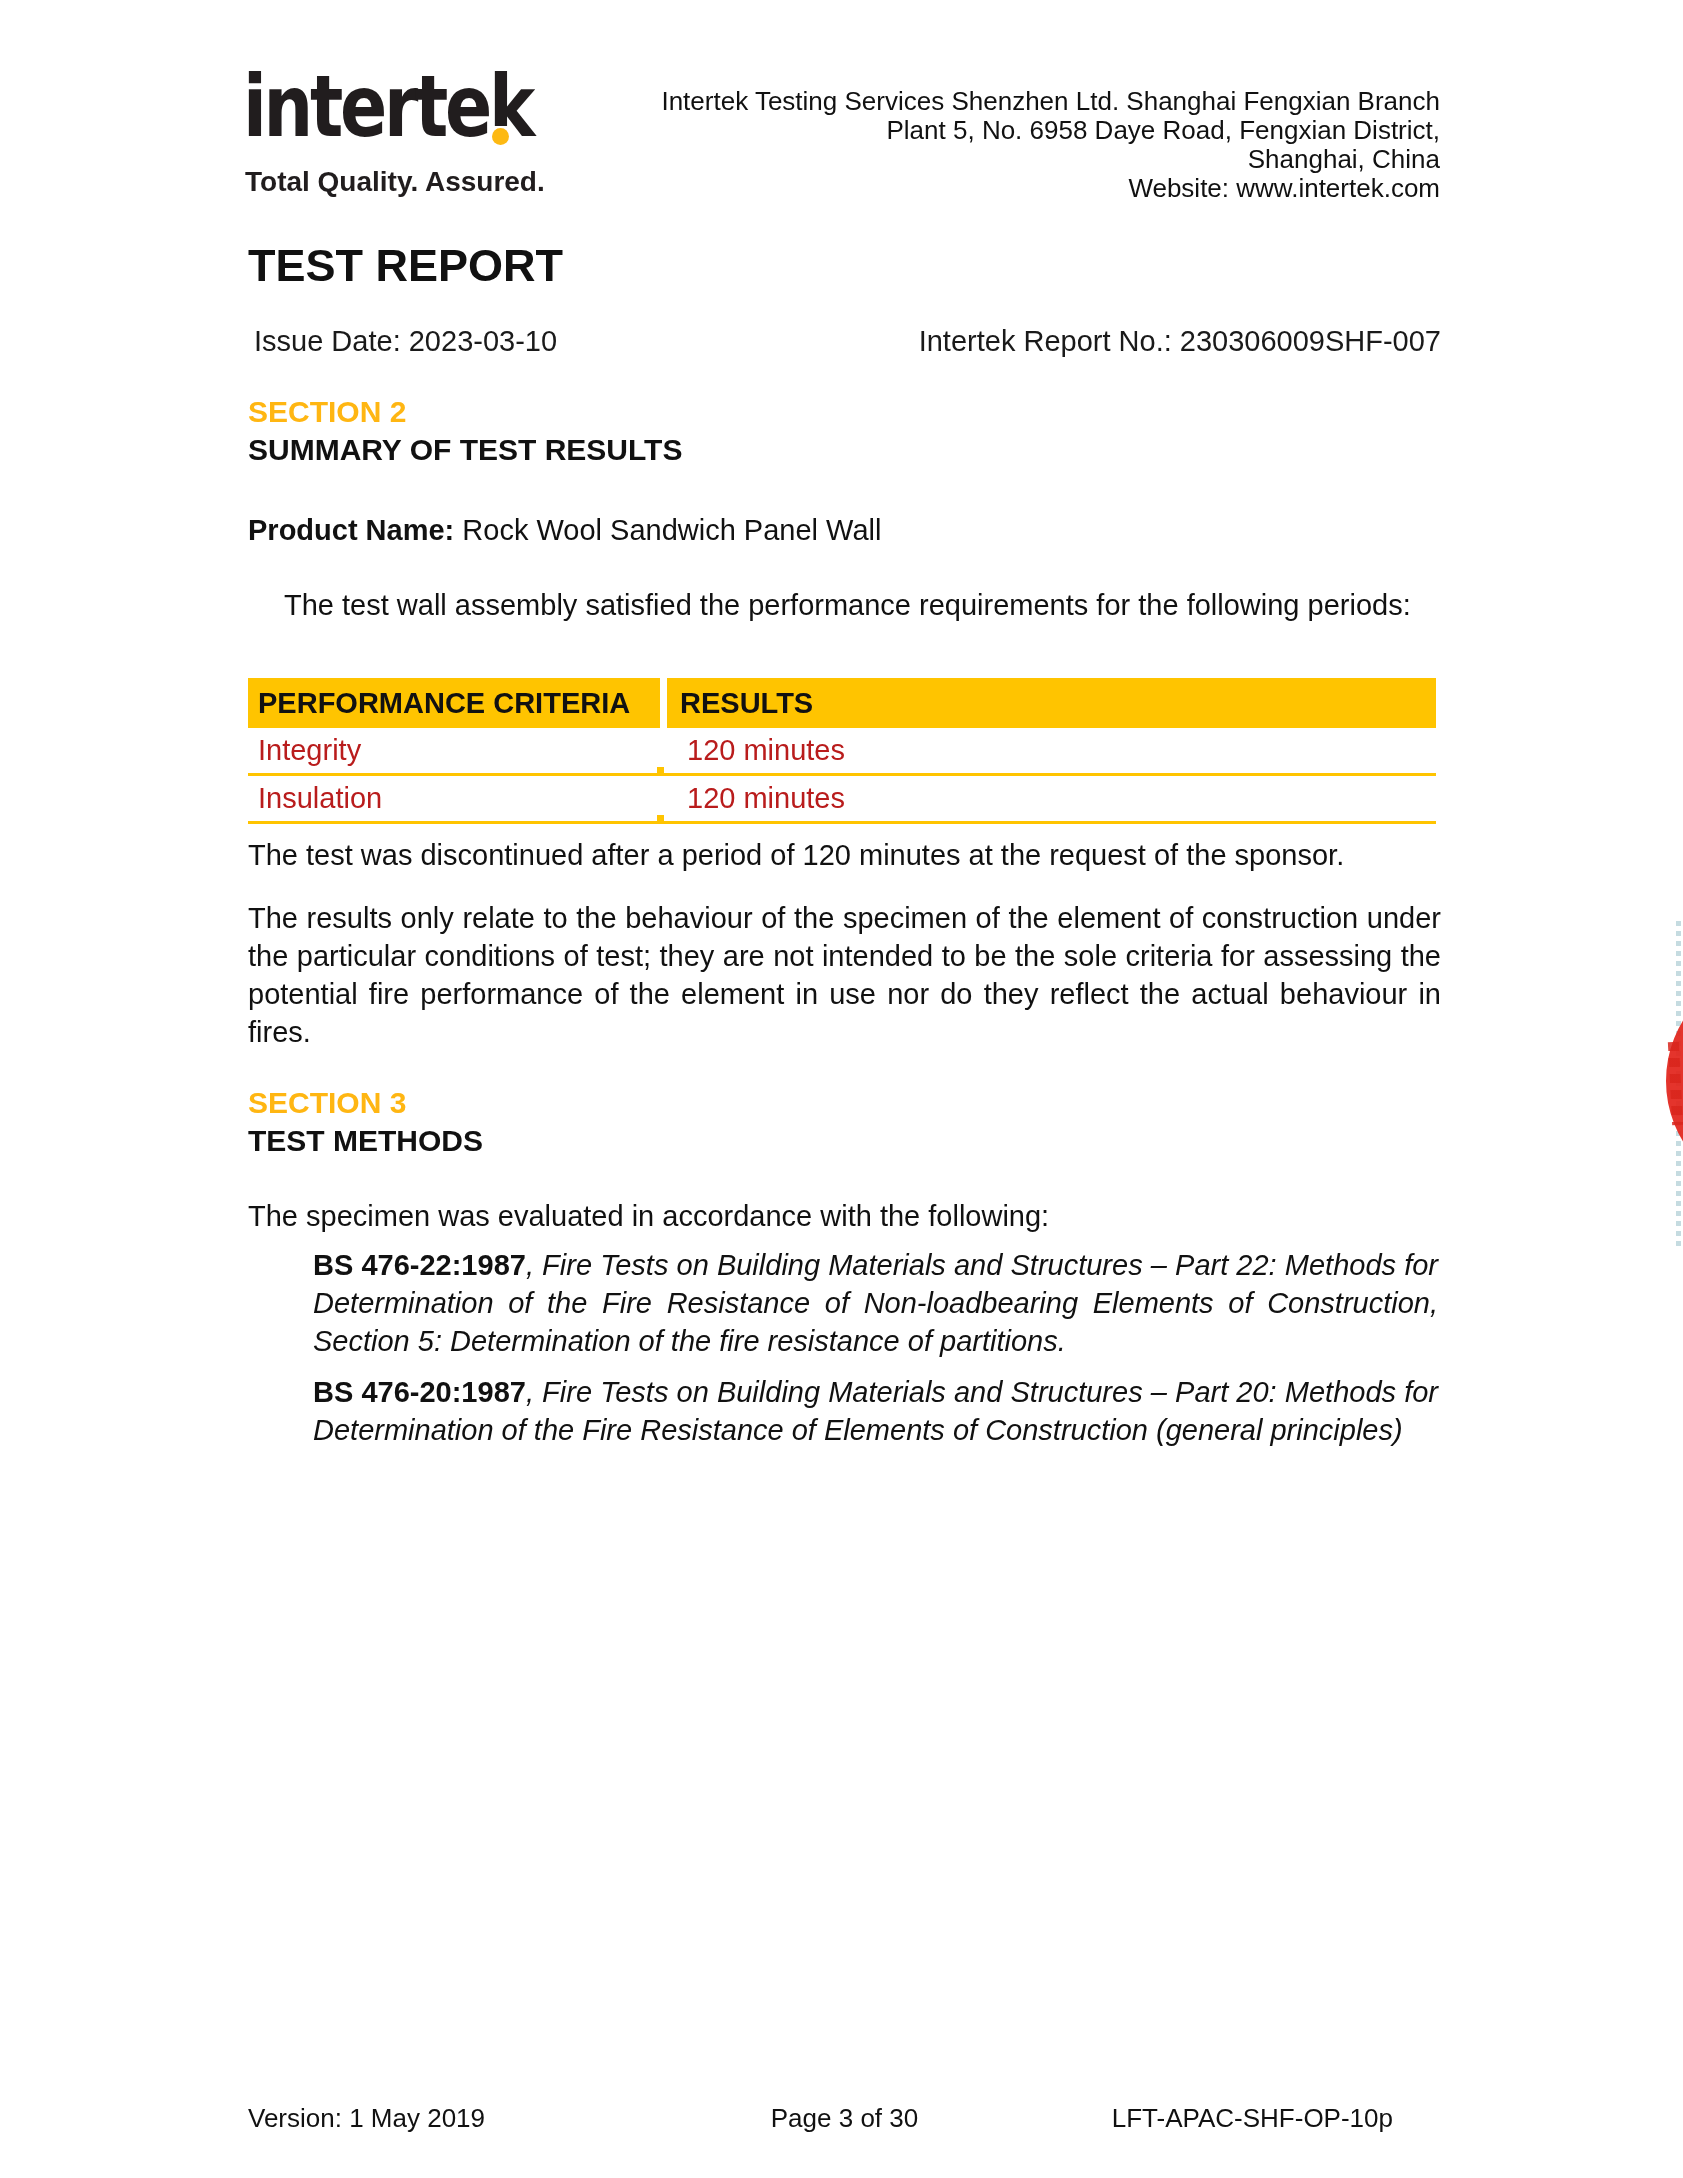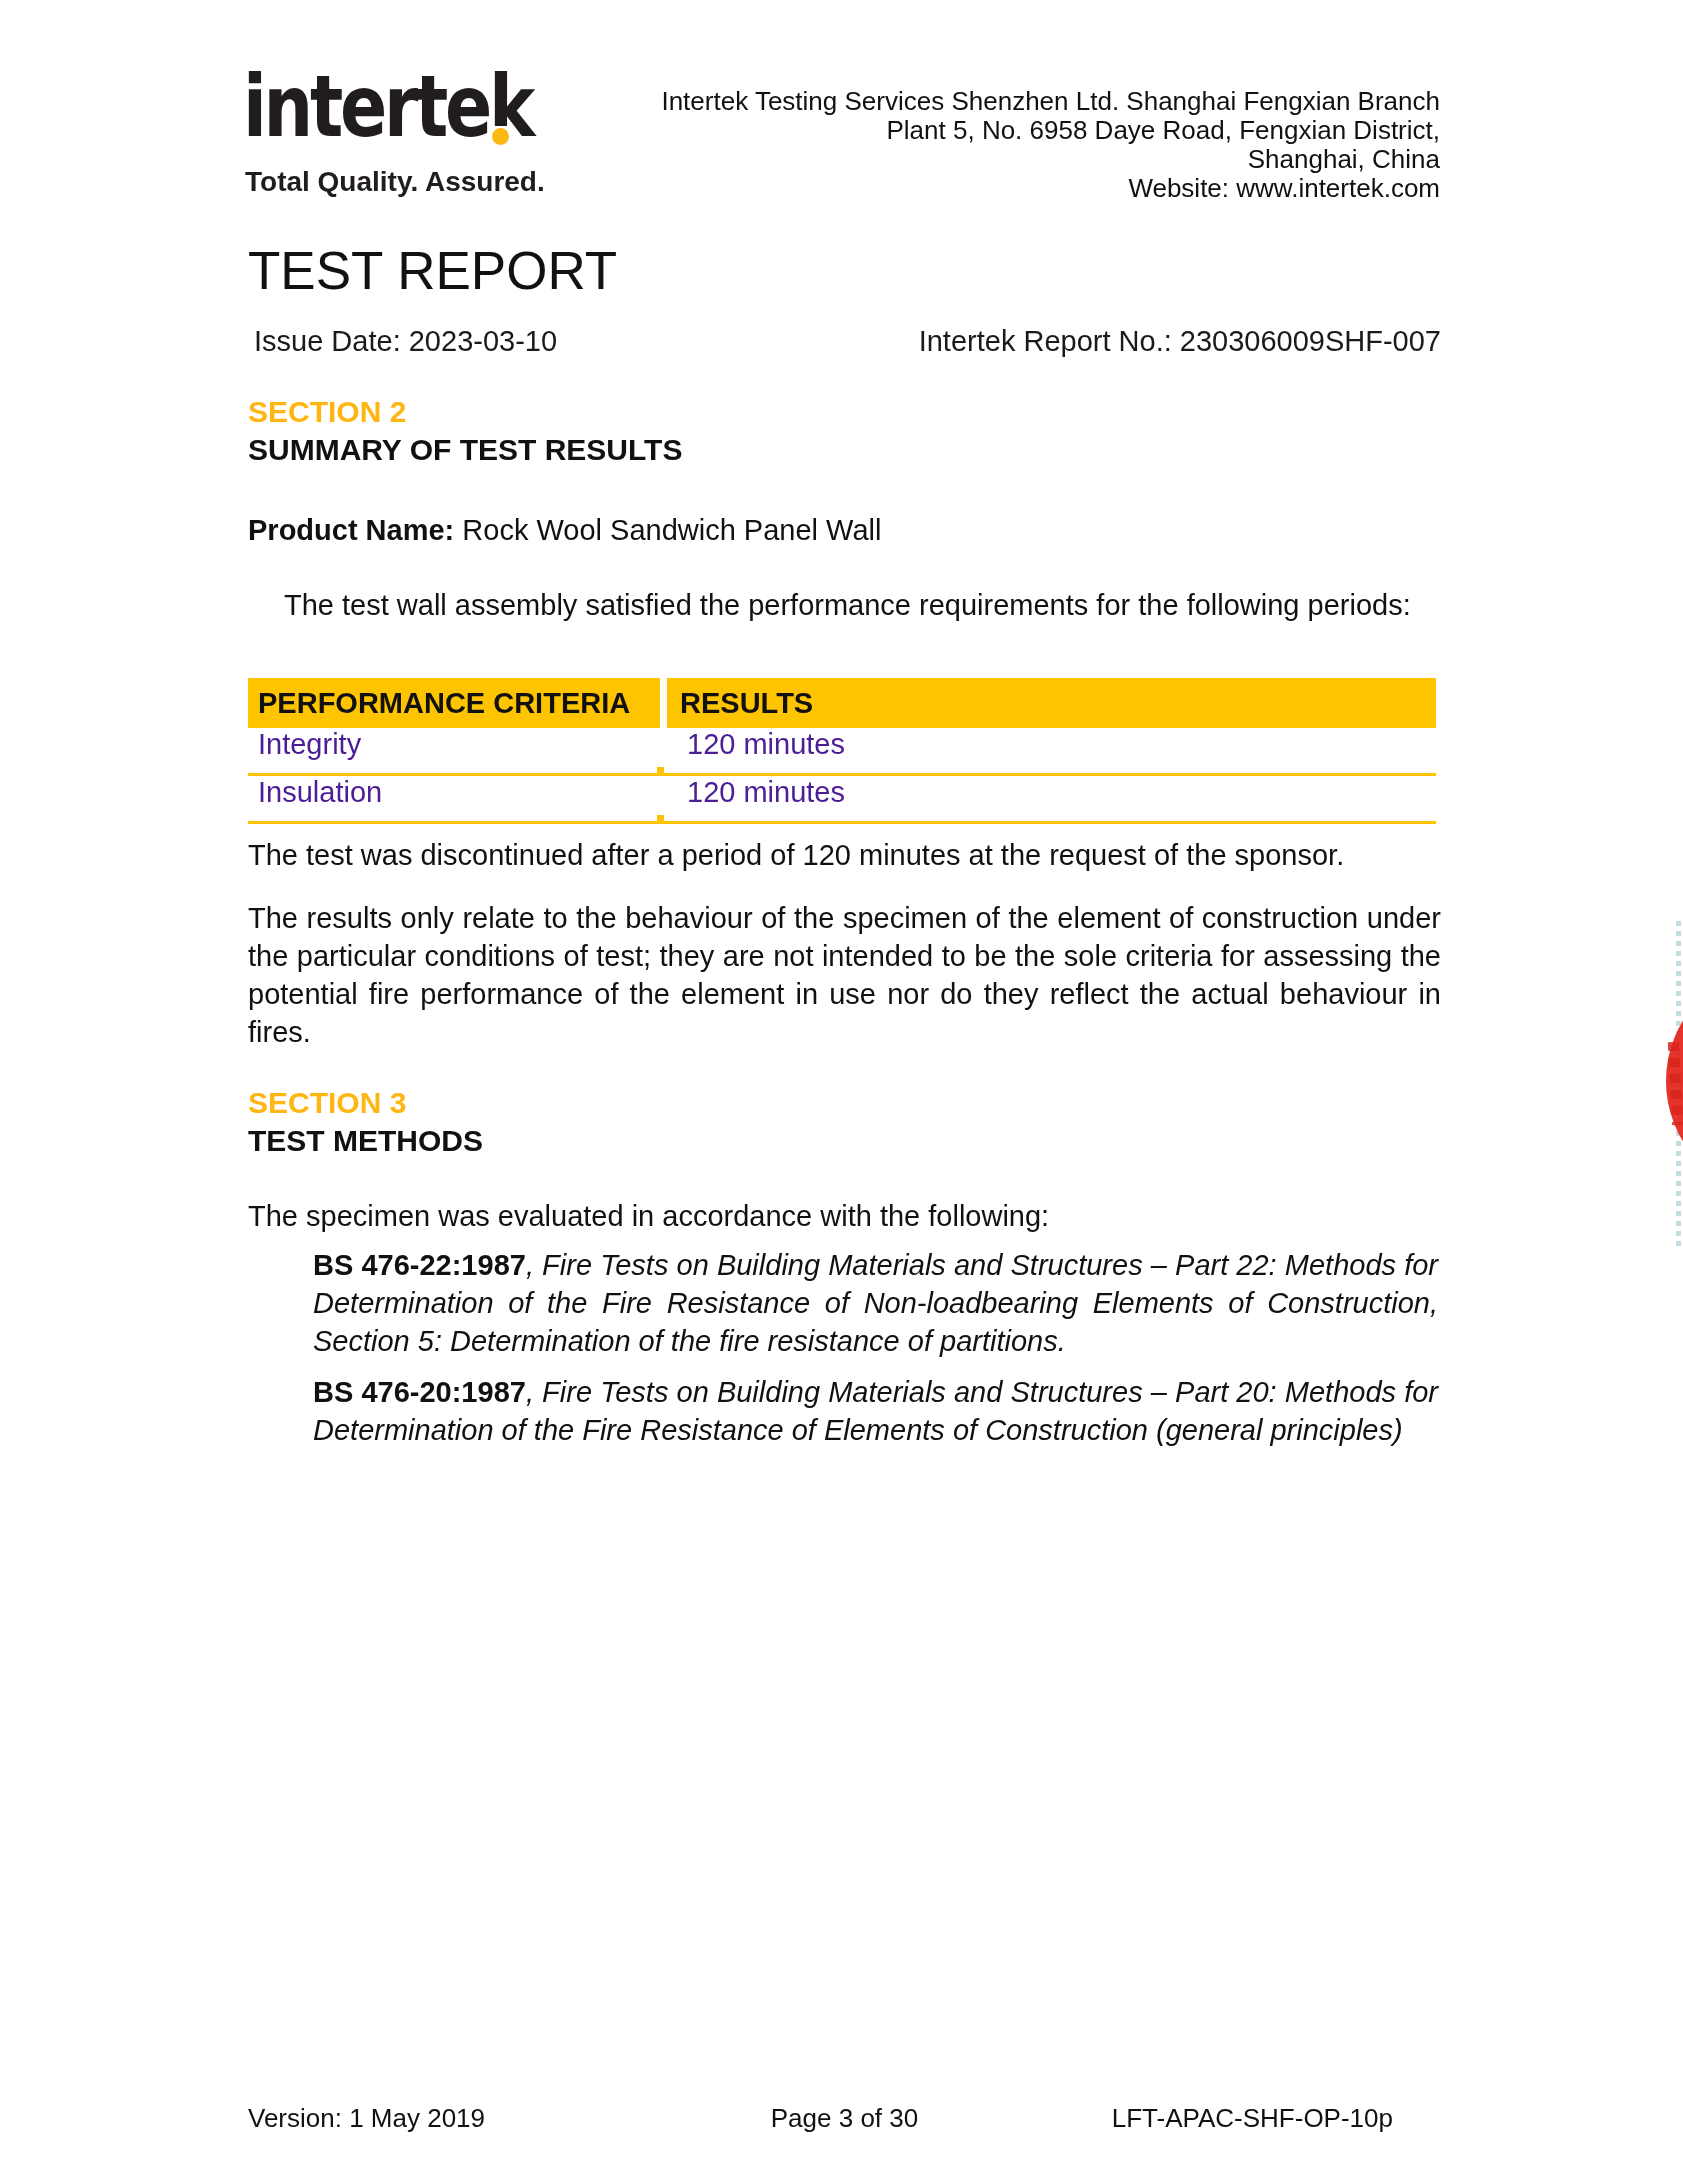--- a/index.html
+++ b/index.html
@@ -54,22 +54,22 @@
     text-align: right;
     font-size: 26px;
     line-height: 29px;
     color: #111;
   }
   .address-line { white-space: pre; }
 
   
   .report-title {
     left: 248px; top: 240px;
-    font-weight: 400;
-    font-size: 53px;
+    font-weight: 700;
+    font-size: 45px;
     color: #111;
   }
   .meta-row { left: 248px; top: 325px; width: 1193px; font-size: 29px; }
   .meta-row .issue { float: left; padding-left: 6px; }
   .meta-row .repno { float: right; }
 
   
   .section-label { font-weight: 700; font-size: 30px; color: #ffb612; }
   .section-heading { font-weight: 700; font-size: 30px; color: #111; }
   .s2-label { left: 248px; top: 395px; }
@@ -93,23 +93,24 @@
   .th {
     display: flex; align-items: center;
     font-weight: 700; font-size: 29px; color: #111;
   }
   .th-1 { width: 402px; padding-left: 10px; }
   .th-gap { width: 7px; background: #ffffff; height: 100%; }
   .th-2 { flex: 1; padding-left: 13px; }
   .trow {
     display: flex;
     height: 45px;
+    align-items: center;
     border-bottom: 3px solid #ffc400;
     position: relative;
-    font-size: 29px; color: #4c1d95;
+    font-size: 29px; color: #b91c1c;
   }
   .td-1 { width: 409px; padding-left: 10px; }
   .td-2 { flex: 1; padding-left: 20px; }
   .tick {
     position: absolute;
     left: 409px; bottom: -3px;
     width: 7px; height: 9px;
     background: #ffc400;
   }
 

